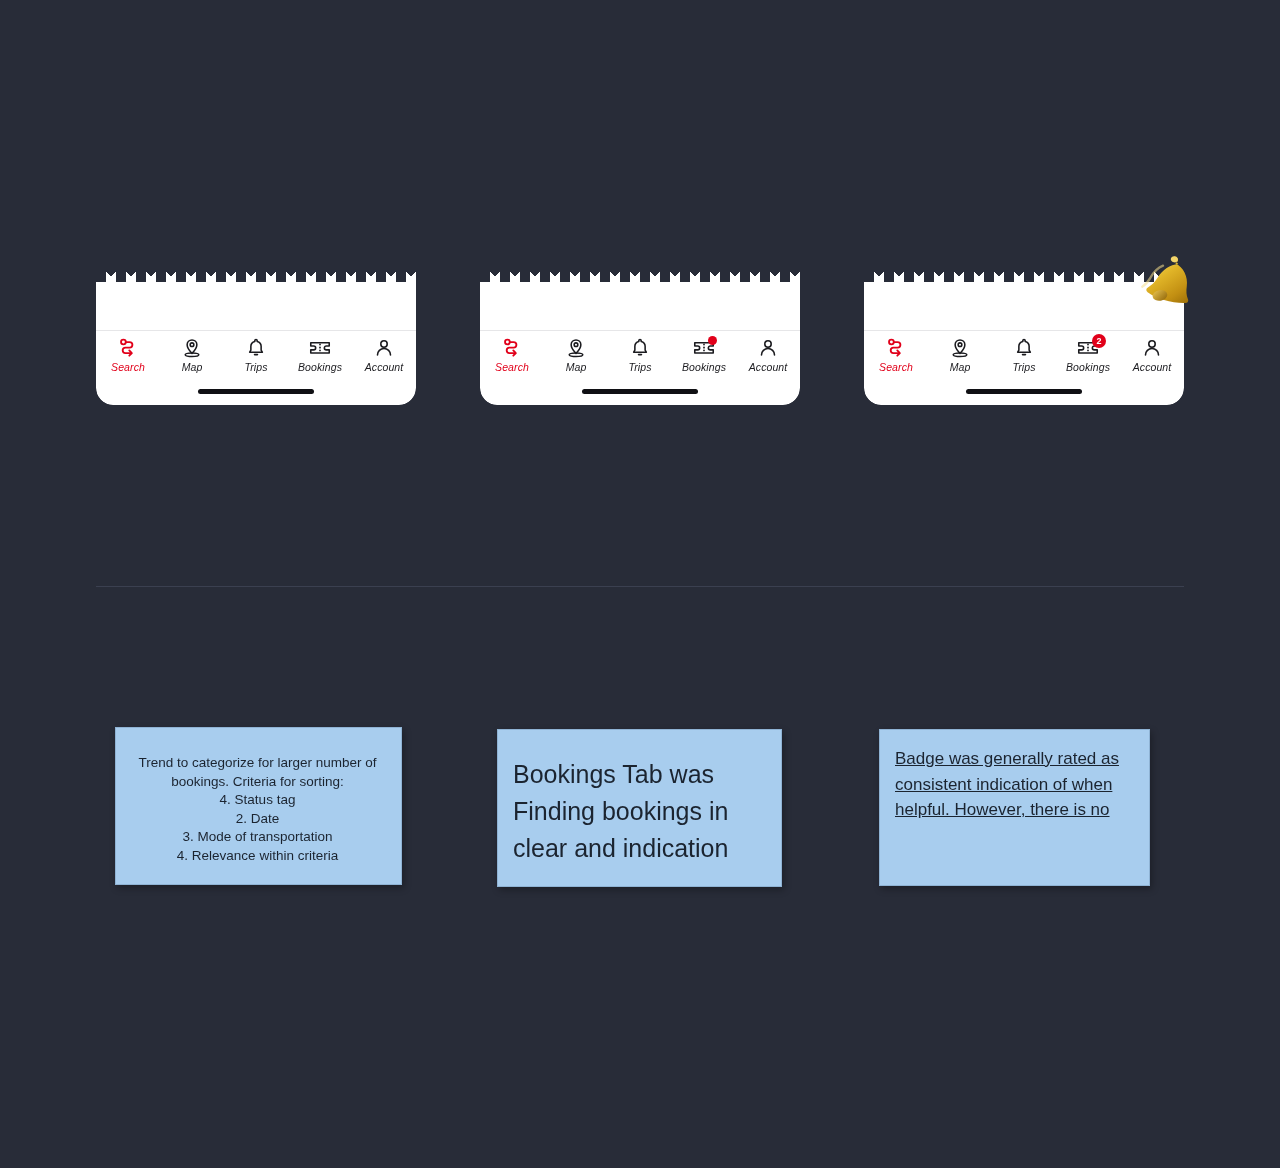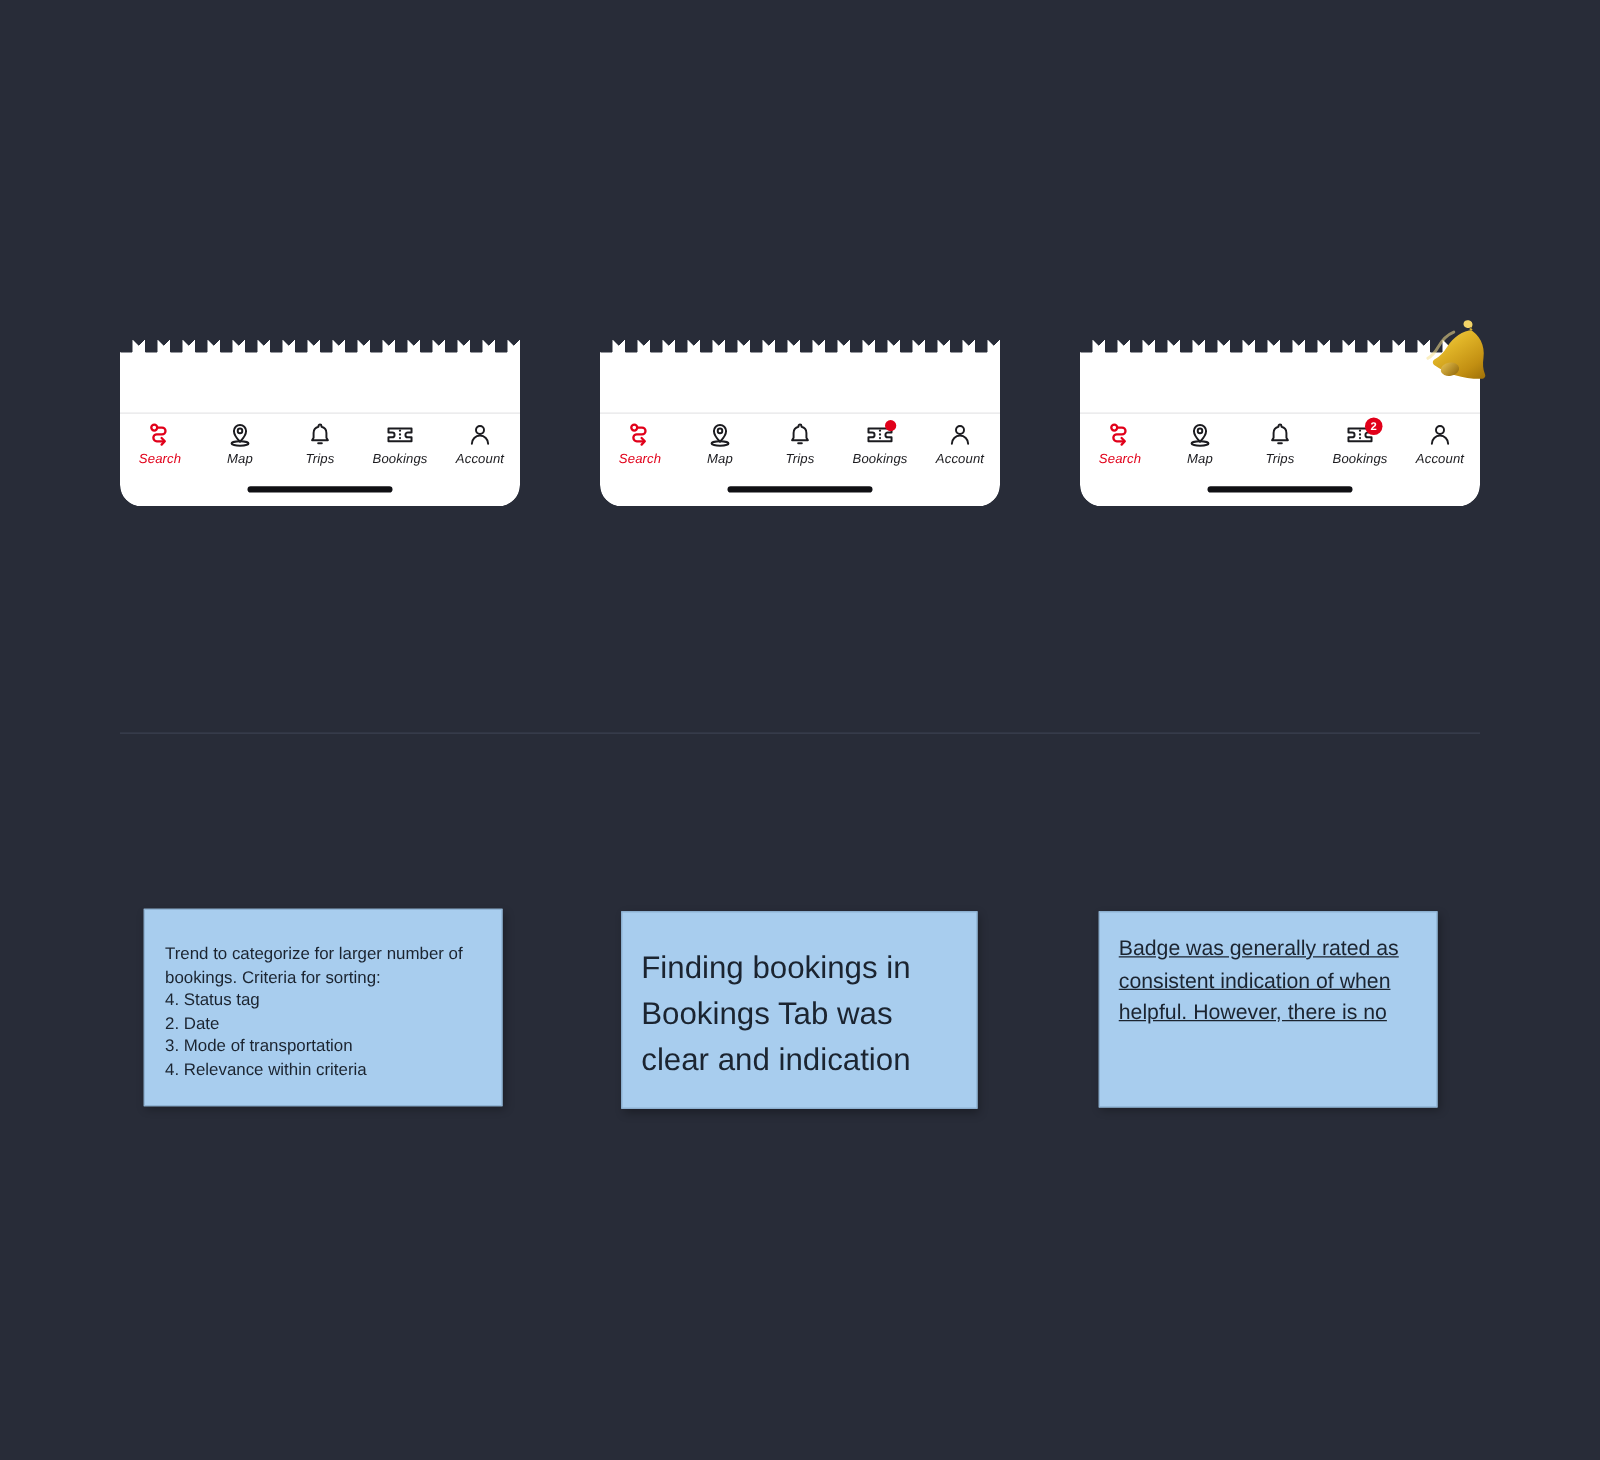--- a/index.html
+++ b/index.html
@@ -189,21 +189,21 @@
   .note .note-inner {
     padding: 14px 16px 14px 16px;
   }
 
   .note.n1 {
     left: 115px;
     top: 727px;
     width: 287px;
     height: 158px;
   }
-  .note.n1 .note-inner { padding: 26px 18px 14px 16px; }
+  .note.n1 .note-inner { padding: 26px 18px 14px 16px; text-align: center; }
   .note.n1 .note-line {
     font-size: 13.5px;
     line-height: 18.5px;
   }
 
   .note.n2 {
     left: 497px;
     top: 729px;
     width: 285px;
     height: 158px;
@@ -451,22 +451,22 @@
     <div class="note-line">bookings. Criteria for sorting:</div>
     <div class="note-line">4. Status tag</div>
     <div class="note-line">2. Date</div>
     <div class="note-line">3. Mode of transportation</div>
     <div class="note-line">4. Relevance within criteria</div>
   </div>
 </div>
 
 <div class="note n2">
   <div class="note-inner">
+    <div class="note-line">Bookings Tab was</div>
     <div class="note-line">Finding bookings in</div>
-    <div class="note-line">Bookings Tab was</div>
     <div class="note-line">clear and indication</div>
   </div>
 </div>
 
 <div class="note n3">
   <div class="note-inner">
     <div class="note-line">Badge was generally rated as</div>
     <div class="note-line">consistent indication of when</div>
     <div class="note-line">helpful. However, there is no</div>
   </div>

